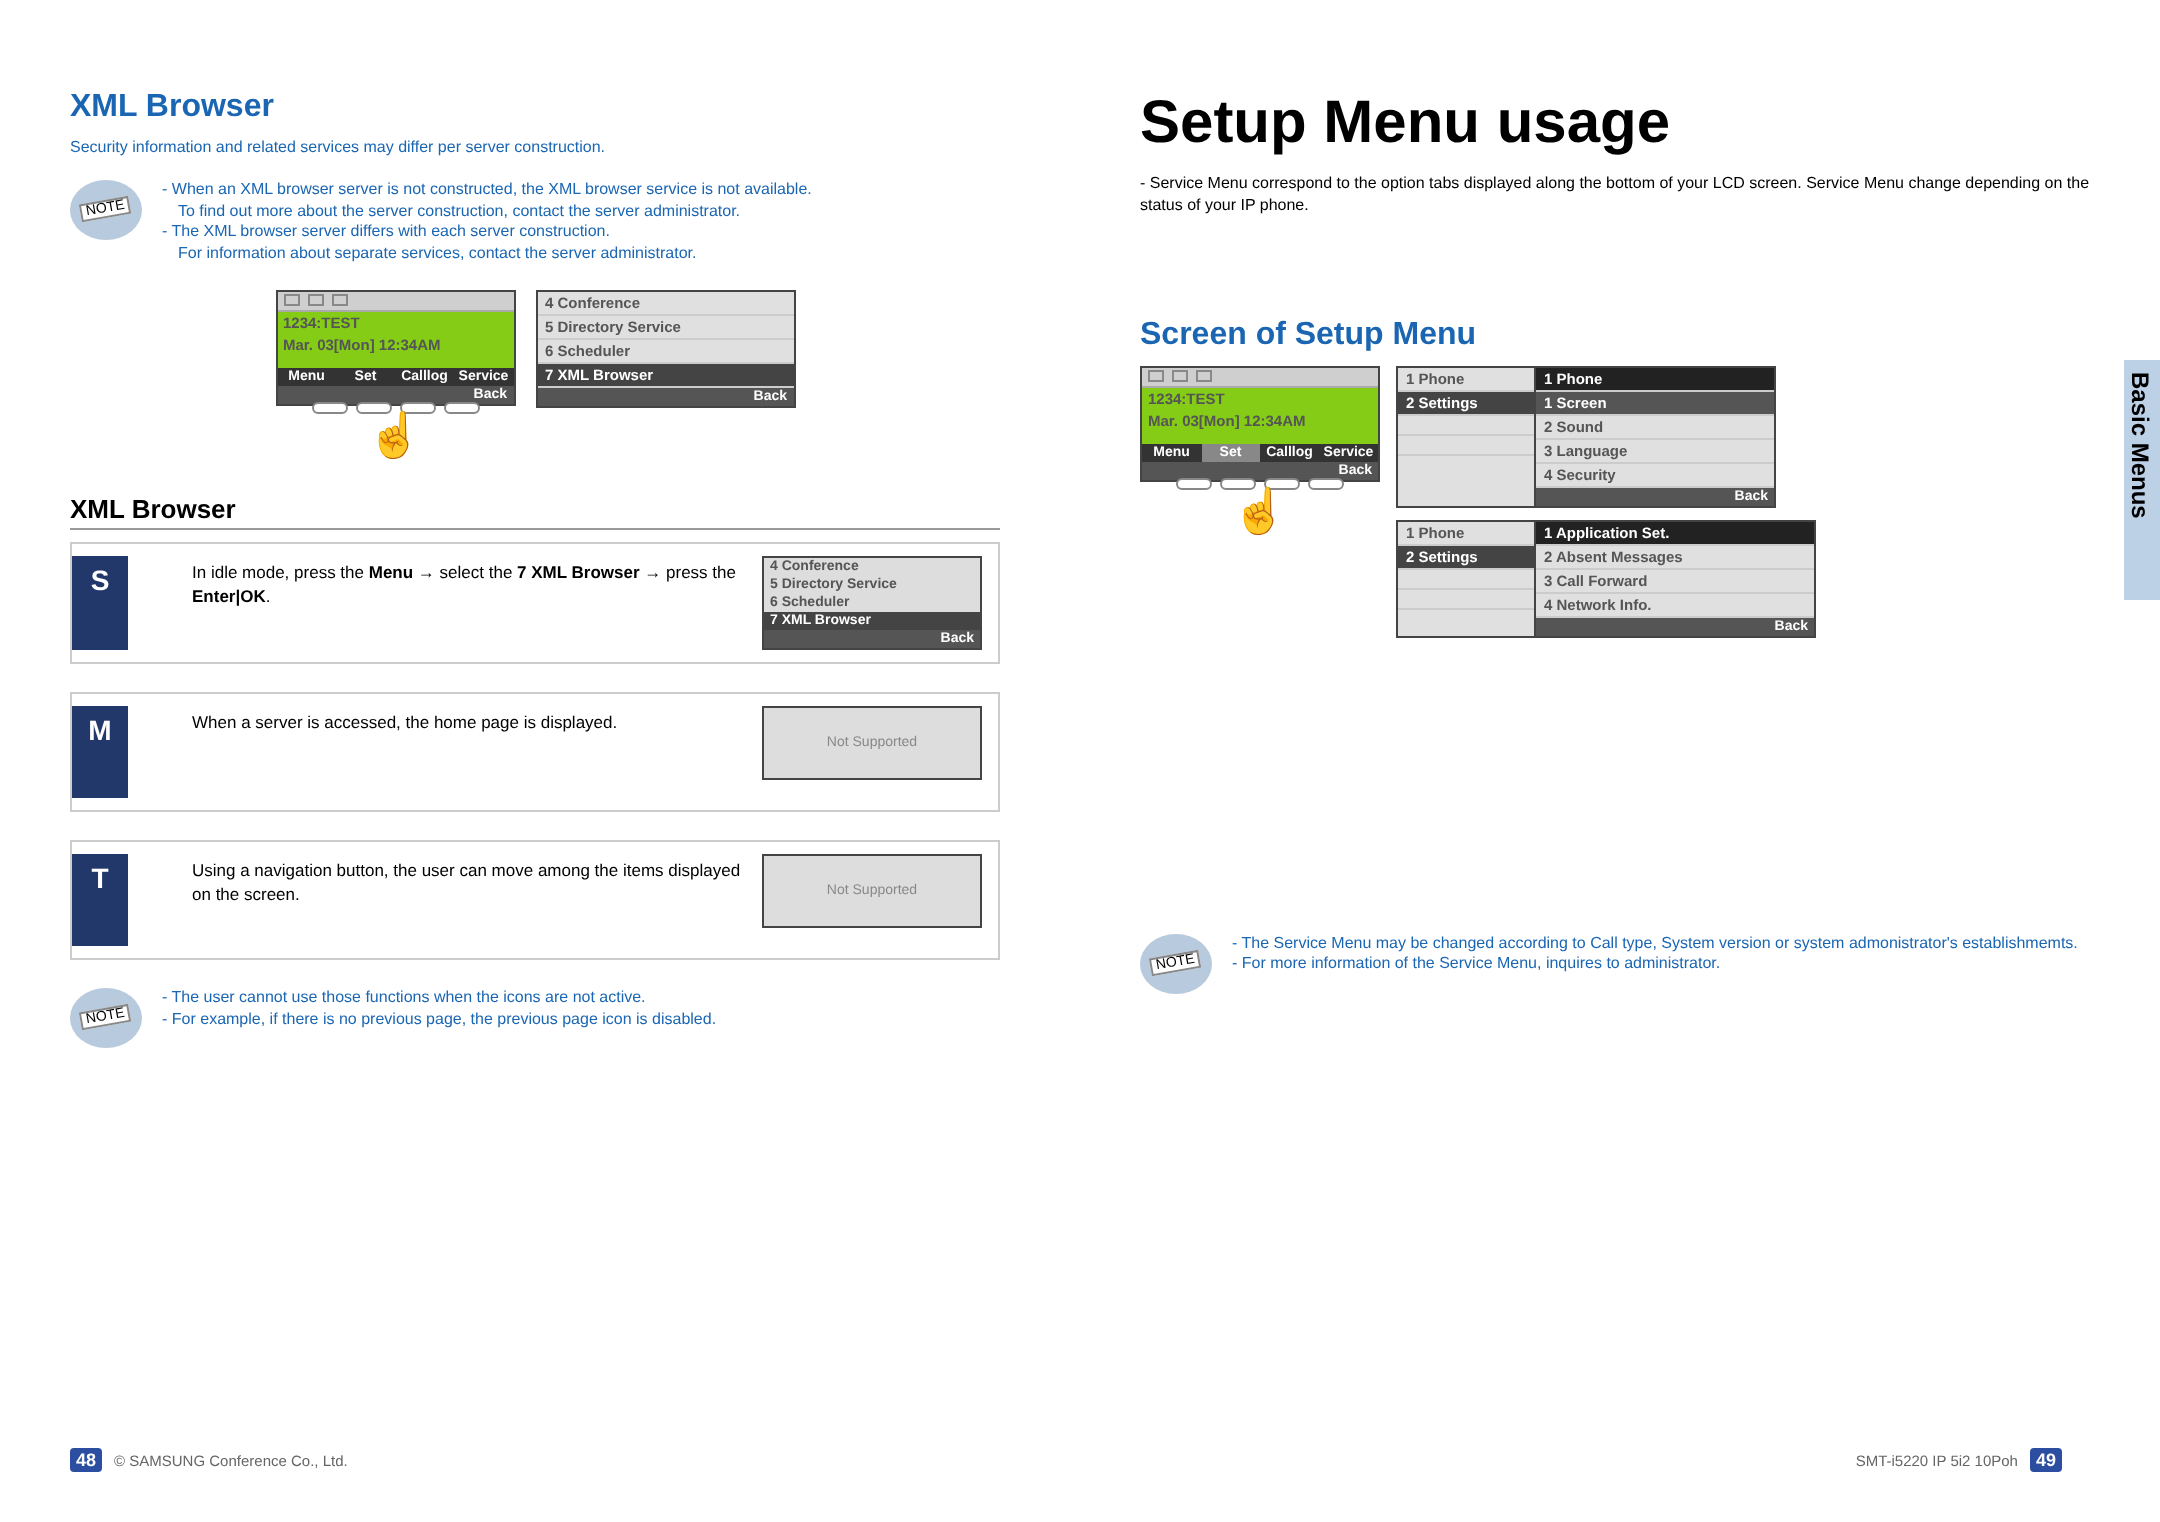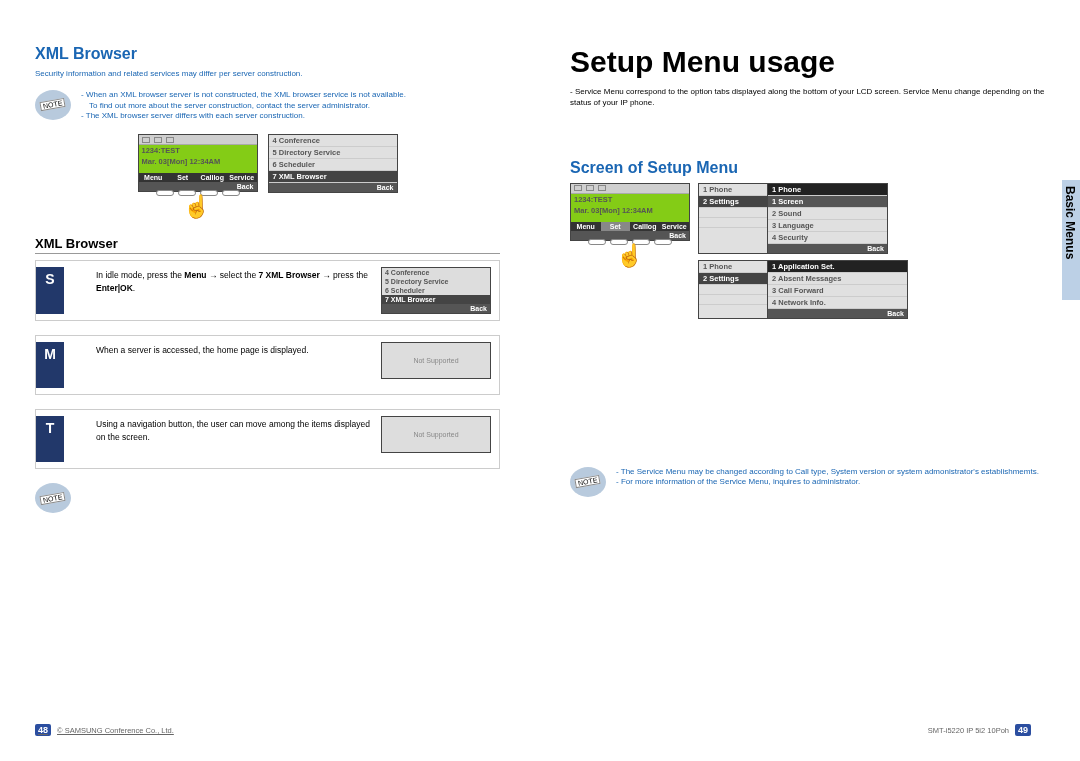--- a/index.html
+++ b/index.html
@@ -54,39 +54,40 @@
   
   .side-tab { position:absolute; right:0; top:180px; width:18px; height:120px; background:#bcd0e6; }
   .side-tab .txt { transform:rotate(90deg); transform-origin:left top; position:absolute; left:15px; top:6px; white-space:nowrap; font-size:12px; font-weight:bold; font-family:Arial; }
 
   
   .cluster { display:flex; gap:8px; align-items:flex-start; margin:6px 0 18px 0; flex-wrap:wrap; justify-content:flex-start; }
   .cluster-col { display:flex; flex-direction:column; gap:6px; }
 
   
   .foot { position:absolute; bottom:25px; font-size:7.5px; color:#666; display:flex; align-items:center; gap:6px; }
-  .foot-left { left:35px;text-decoration:underline; }
+  .foot-left { left:35px; }
   .foot-right { right:49px; }
   .pgnum { background:#2b4ea0; color:#fff; font-weight:bold; padding:1px 3px; font-size:9px; border-radius:2px; }
 </style>
 </head>
 <body>
 
 <div class="page page-left">
   <div class="h2blue">XML Browser</div>
   <div class="intro-blue">Security information and related services may differ per server construction.</div>
 
   <div class="note-row">
     <div class="note-icon">
         <span class="tag">NOTE</span>
       </div>
     <div class="note-text">
       <div class="dash">When an XML browser server is not constructed, the XML browser service is not available.</div>
       <div style="padding-left:8px">To find out more about the server construction, contact the server administrator.</div>
       <div class="dash">The XML browser server differs with each server construction.</div>
+      <div style="padding-left:8px">For information about separate services, contact the server administrator.</div>
     </div>
   </div>
 
   <div class="lcd-wrap">
     <div style="display:flex;flex-direction:column;align-items:center">
       <div class="lcd">
         <div class="statusbar">
             <span></span>
             <span></span>
             <span></span>
@@ -150,20 +151,24 @@
     <div class="txt">Using a navigation button, the user can move among the items displayed on the screen.</div>
     <div class="mini">
       <div class="ns">Not Supported</div>
     </div>
   </div>
 
   <div class="note-row">
     <div class="note-icon">
         <span class="tag">NOTE</span>
       </div>
+    <div class="note-text">
+      <div class="dash">The user cannot use those functions when the icons are not active.</div>
+      <div class="dash">For example, if there is no previous page, the previous page icon is disabled.</div>
+    </div>
   </div>
 </div>
 
 <div class="page page-right">
   <div class="h1">Setup Menu usage</div>
   <div class="intro-blue" style="color:#000">
     <span style="color:#000">- </span><span>Service Menu correspond to the option tabs displayed along the bottom of your LCD screen. Service Menu change depending on the status of your IP phone.</span>
   </div>
 
   <div style="height:50px"></div>

